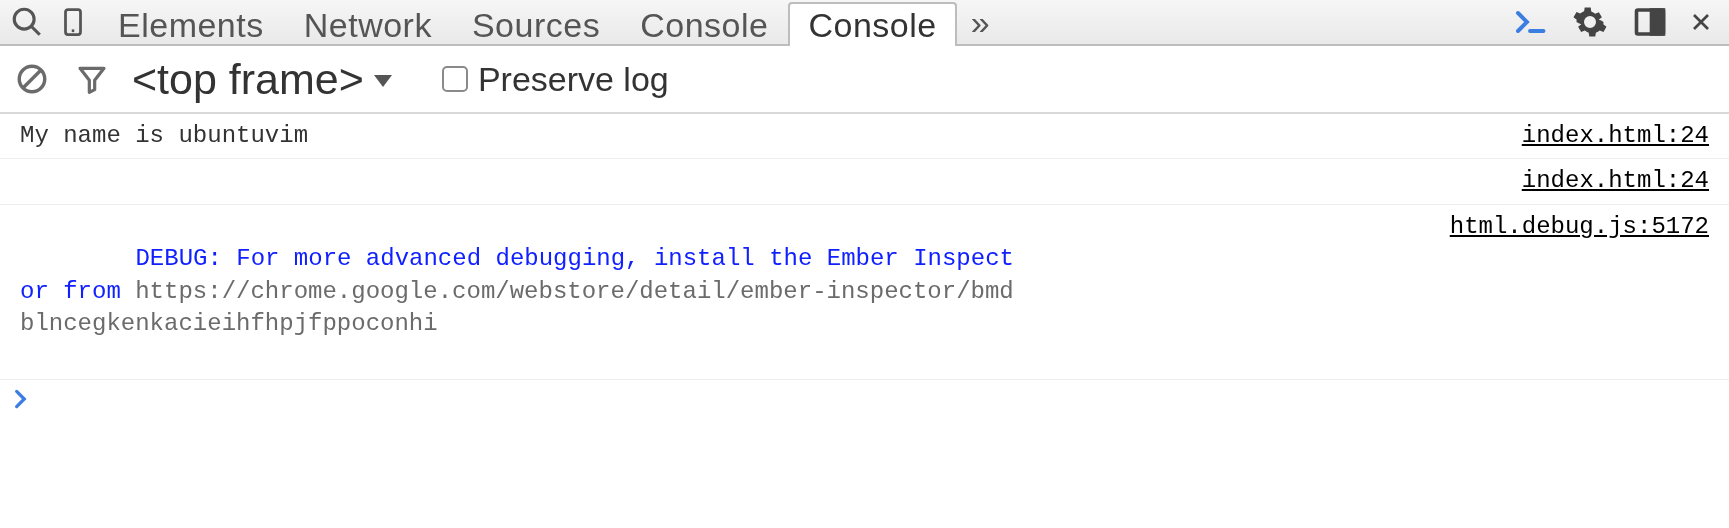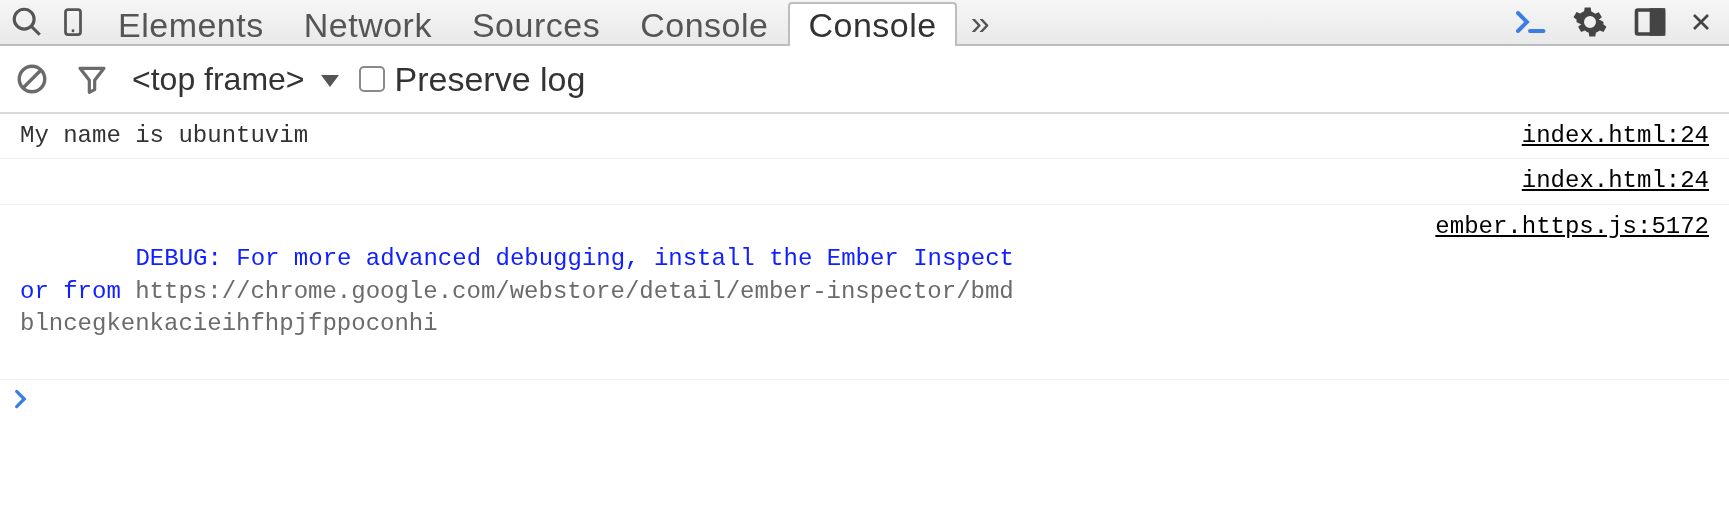--- a/index.html
+++ b/index.html
@@ -59,35 +59,36 @@
     border-bottom: 2px solid #d9d9d9;
     padding: 0 12px;
     gap: 20px;
   }
   .toolbar .icon-btn {
     width: 40px; height: 40px;
     display: flex; align-items: center; justify-content: center;
     color: #6b6b6b;
   }
   .context-selector {
-    display: flex; align-items: center; gap: 16px;
-    font-size: 32px;
+    display: flex; align-items: center; gap: 10px;
+    font-size: 43px;
     color: #333;
   }
   .context-selector .caret {
     width: 0; height: 0;
     border-left: 9px solid transparent;
     border-right: 9px solid transparent;
     border-top: 12px solid #555;
     margin-top: 4px;
   }
   .checkbox-wrap {
     display: flex; align-items: center; gap: 10px;
     font-size: 34px;
     color: #333;
+    margin-left: 30px;
   }
   .checkbox-box {
     width: 26px; height: 26px;
     border: 2px solid #8a8a8a;
     border-radius: 5px;
     background: #fff;
   }
 
   
   .log {
@@ -229,21 +230,21 @@
   </div>
 
   <div class="log-row">
     <div class="log-src">index.html:24</div>
   </div>
 
   <div class="log-row">
     <div class="log-msg">
       <span class="log-debug-blue">DEBUG: For more advanced debugging, install the Ember Inspector from </span><span class="log-debug-grey">https://chrome.google.com/webstore/detail/ember-inspector/bmdblncegkenkacieihfhpjfppoconhi</span>
     </div>
-    <div class="log-src">ember.https.js:5172</div>
+    <div class="log-src">html.debug.js:5172</div>
   </div>
 
 </div>
 
 <div class="prompt-row">
   <svg class="prompt-chevron" viewBox="0 0 24 24" width="26" height="26" fill="none" stroke="#3b7de0" stroke-width="3" stroke-linecap="round">
     <polyline points="8,5 15,12 8,19"></polyline>
   </svg>
 </div>
 

